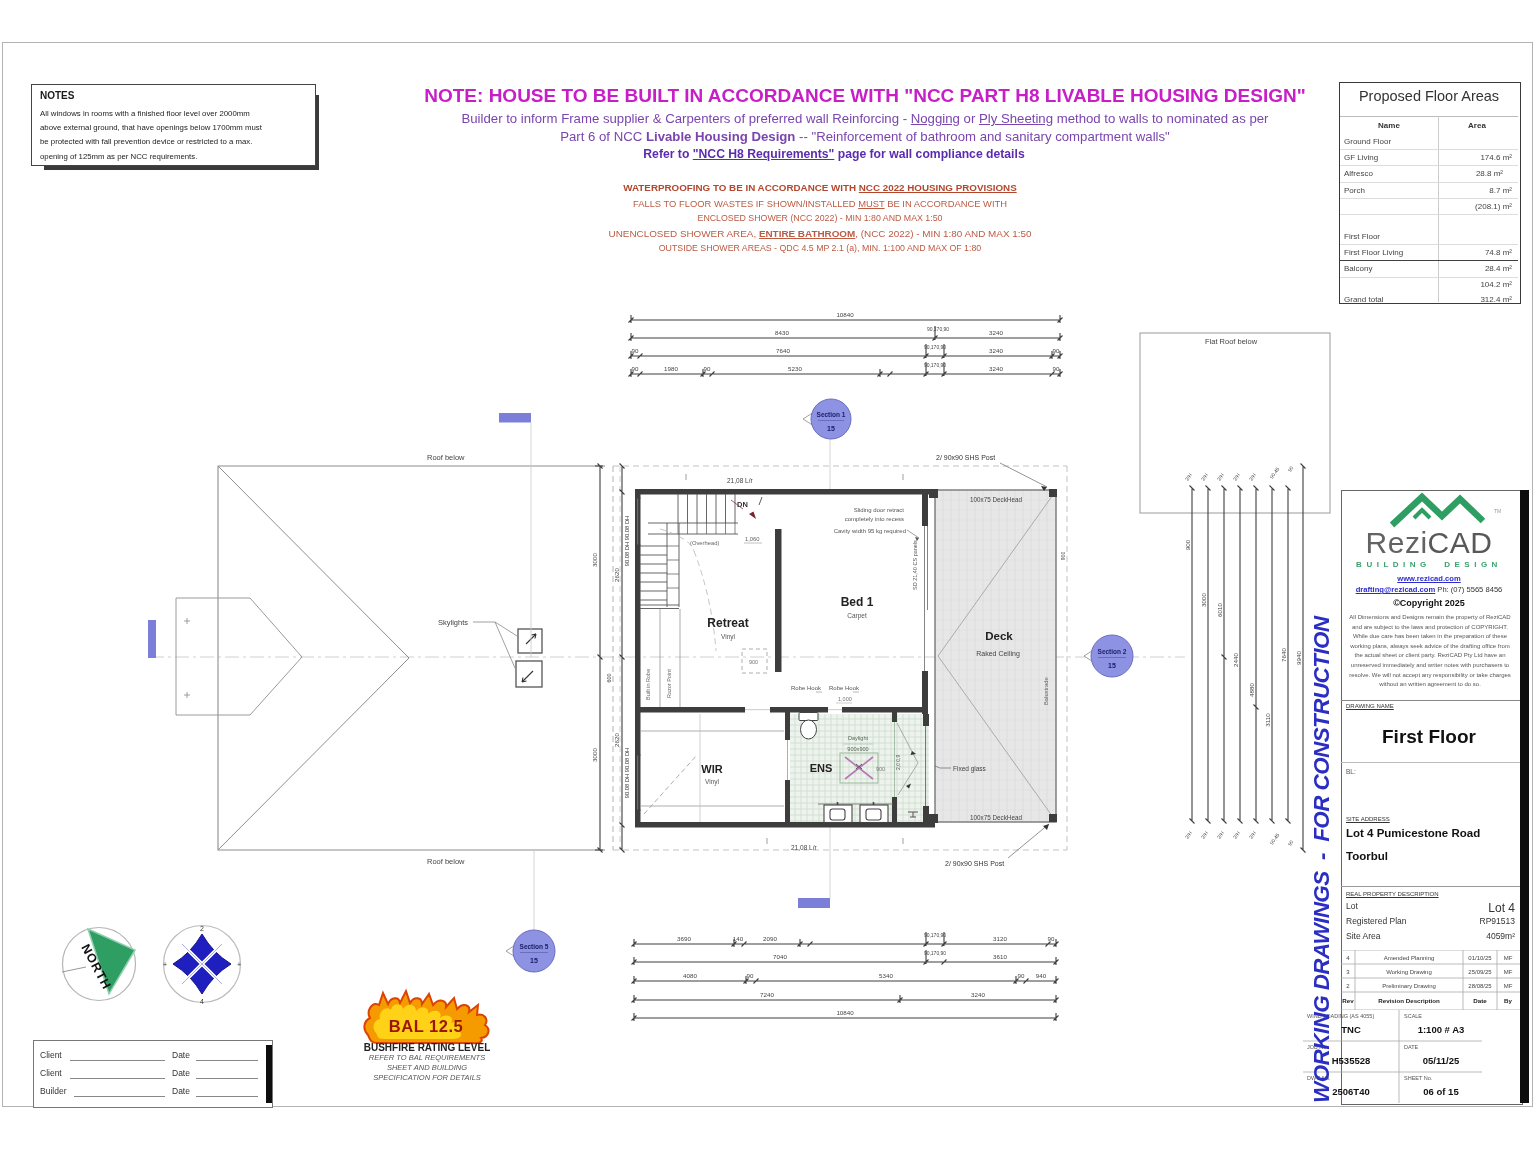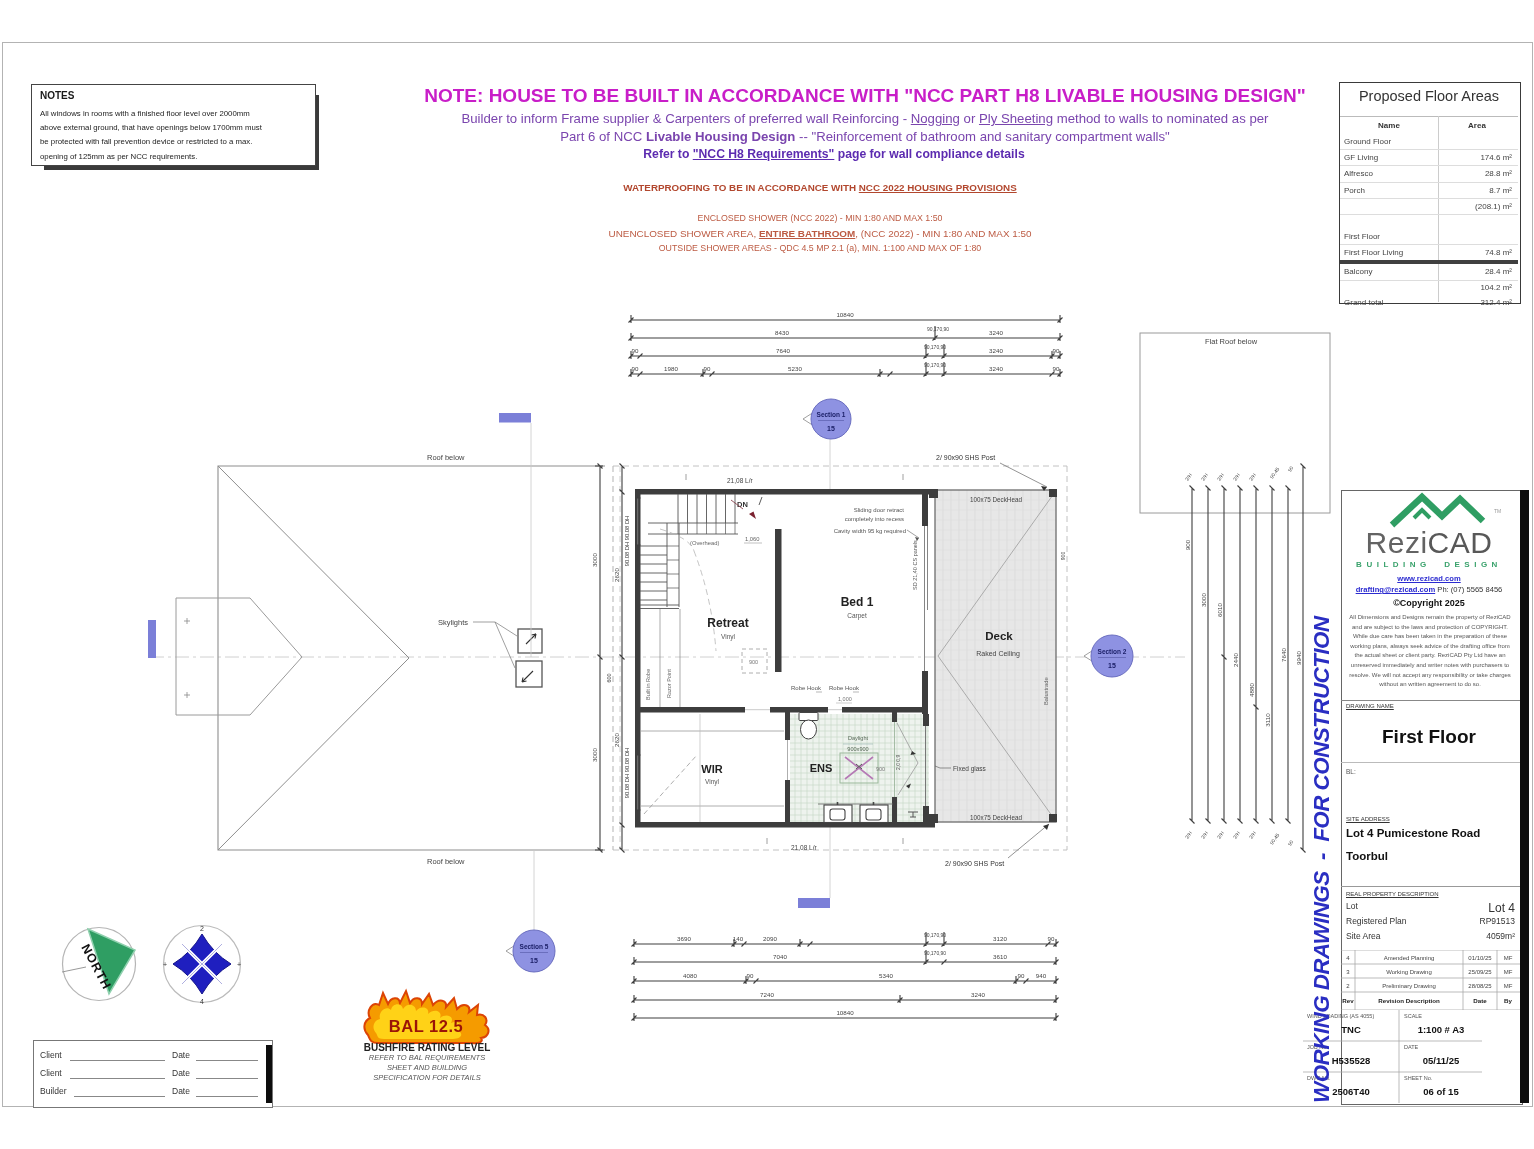--- a/index.html
+++ b/index.html
@@ -27,20 +27,21 @@
 <div class="abs ctr" style="left:405px;top:85px;width:920px;font-size:19px;font-weight:bold;color:#c81ec8;">NOTE: HOUSE TO BE BUILT IN ACCORDANCE WITH "NCC PART H8 LIVABLE HOUSING DESIGN"</div>
 
 <div class="abs ctr" style="left:405px;top:111px;width:920px;font-size:13.2px;color:#7a45ae;">Builder to inform Frame supplier &amp; Carpenters of preferred wall Reinforcing - <u>Nogging</u> or <u>Ply Sheeting</u> method to walls to nominated as per</div>
 
 <div class="abs ctr" style="left:405px;top:129px;width:920px;font-size:13.2px;color:#7a45ae;">Part 6 of NCC <b>Livable Housing Design</b> -- "Reinforcement of bathroom and sanitary compartment walls"</div>
 
 <div class="abs ctr" style="left:374px;top:147px;width:920px;font-size:12.2px;font-weight:bold;color:#5c2bb0;">Refer to <u>"NCC H8 Requirements"</u> page for wall compliance details</div>
 
 <div class="abs ctr" style="left:360px;top:182px;width:920px;font-size:9.8px;font-weight:bold;color:#b2472e;">WATERPROOFING TO BE IN ACCORDANCE WITH <u>NCC 2022 HOUSING PROVISIONS</u></div>
 
+<div class="abs ctr" style="left:360px;top:198px;width:920px;font-size:9.4px;color:#bc5a42;">FALLS TO FLOOR WASTES IF SHOWN/INSTALLED <u>MUST</u> BE IN ACCORDANCE WITH</div>
 
 <div class="abs ctr" style="left:360px;top:213px;width:920px;font-size:8.8px;color:#bc5a42;">ENCLOSED SHOWER (NCC 2022) - MIN 1:80 AND MAX 1:50</div>
 
 <div class="abs ctr" style="left:360px;top:228px;width:920px;font-size:9.9px;color:#bc5a42;">UNENCLOSED SHOWER AREA, <b><u>ENTIRE BATHROOM</u></b>, (NCC 2022) - MIN 1:80 AND MAX 1:50</div>
 
 <div class="abs ctr" style="left:360px;top:243px;width:920px;font-size:8.8px;color:#bc5a42;">OUTSIDE SHOWER AREAS - QDC 4.5 MP 2.1 (a), MIN. 1:100 AND MAX OF 1:80</div>
 
 <div class="abs" style="left:1339px;top:82px;width:180px;height:220px;background:#fff;border:1.6px solid #3a3a3a;"></div>
 
 <div class="abs ctr" style="left:1341px;top:88px;width:176px;font-size:14.5px;color:#333;">Proposed Floor Areas</div>
@@ -54,34 +55,34 @@
 <div class="abs" style="left:1340px;top:134px;width:178px;font-size:8px;color:#444;">
 <div style="position:relative;height:15.2px;border-bottom:1px solid #ddd;">
         <span style="position:absolute;left:4px;top:3px;">Ground Floor</span>
       </div>
 <div style="position:relative;height:15.2px;border-bottom:1px solid #ddd;">
         <span style="position:absolute;left:4px;top:3px;">GF Living</span>
         <span style="position:absolute;right:6px;top:3px;">174.6 m²</span>
       </div>
 <div style="position:relative;height:15.2px;border-bottom:1px solid #ddd;">
         <span style="position:absolute;left:4px;top:3px;">Alfresco</span>
-        <span style="position:absolute;right:6px;top:3px;">28.8 m²</span>
+        <span style="position:absolute;right:15px;top:3px;">28.8 m²</span>
       </div>
 <div style="position:relative;height:15.2px;border-bottom:1px solid #ddd;">
         <span style="position:absolute;left:4px;top:3px;">Porch</span>
         <span style="position:absolute;right:6px;top:3px;">8.7 m²</span>
       </div>
 <div style="position:relative;height:15.2px;border-bottom:1px solid #ddd;">
         <span style="position:absolute;right:6px;top:3px;">(208.1) m²</span>
       </div>
 <div style="position:relative;height:14px;"></div>
 <div style="position:relative;height:15.2px;border-bottom:1px solid #ddd;">
         <span style="position:absolute;left:4px;top:3px;">First Floor</span>
       </div>
-<div style="position:relative;height:15.2px;border-bottom:4px solid #404040;">
+<div style="position:relative;height:15.2px;border-bottom:1px solid #404040;">
         <span style="position:absolute;left:4px;top:3px;">First Floor Living</span>
         <span style="position:absolute;right:6px;top:3px;">74.8 m²</span>
       </div>
 <div style="position:relative;height:15.2px;border-bottom:1px solid #ddd;">
         <span style="position:absolute;left:4px;top:3px;">Balcony</span>
         <span style="position:absolute;right:6px;top:3px;">28.4 m²</span>
       </div>
 <div style="position:relative;height:15px;">
         <span style="position:absolute;right:6px;top:2px;">104.2 m²</span>
       </div>

